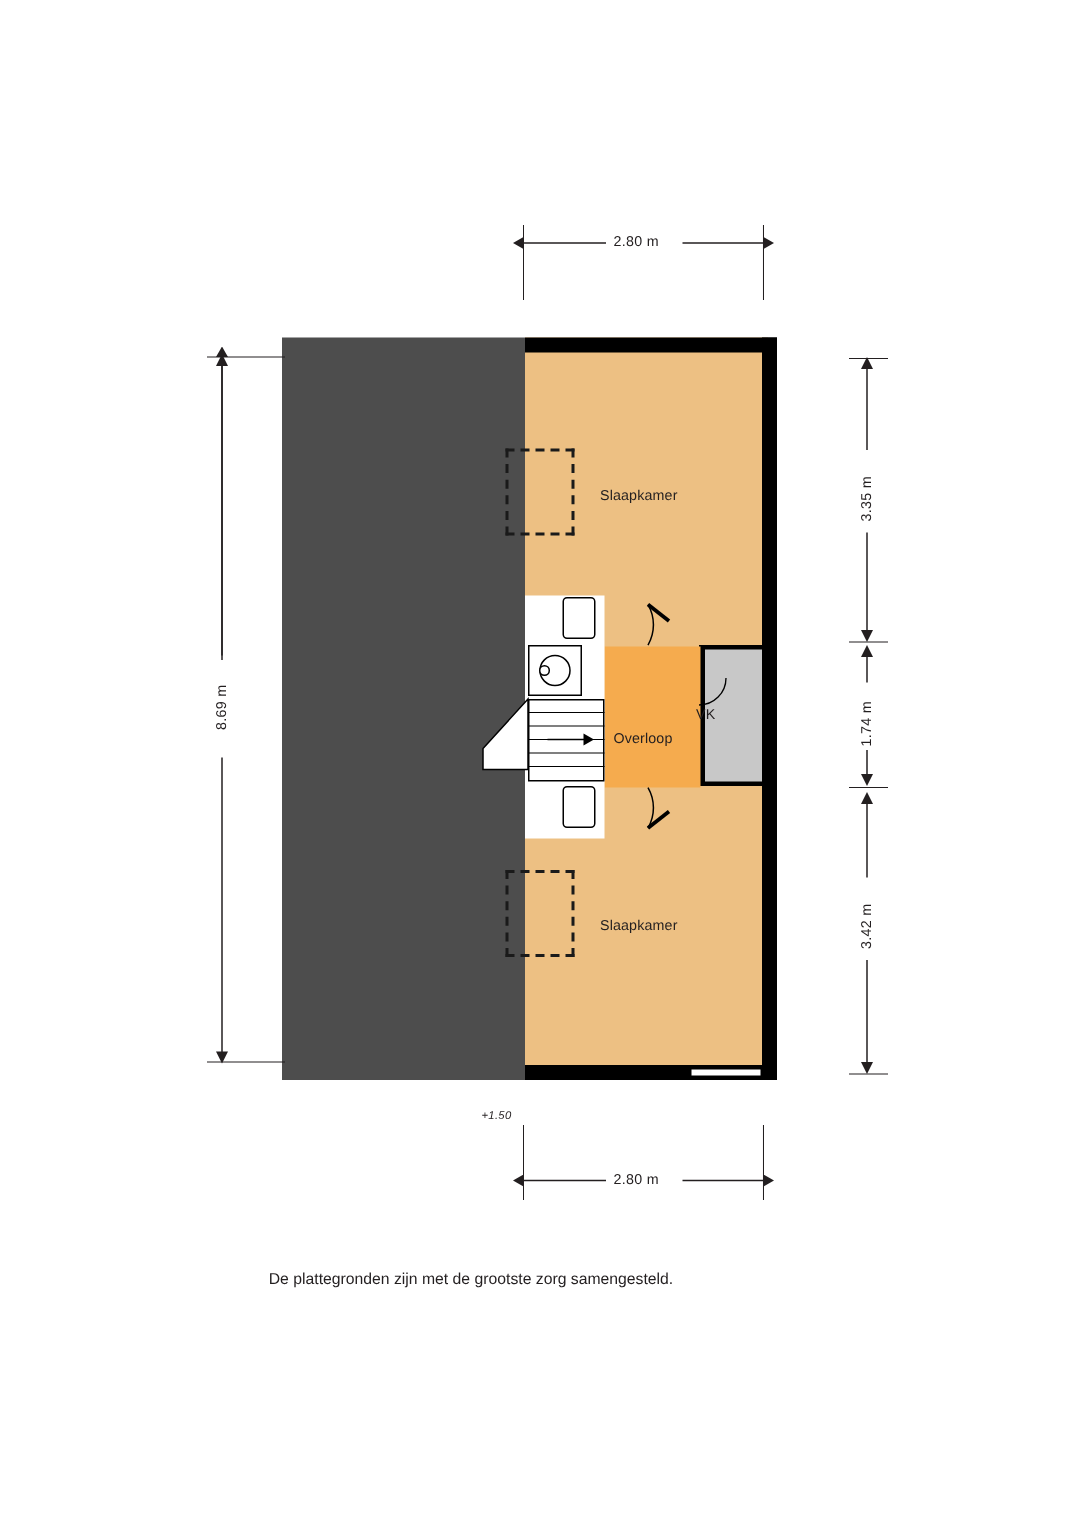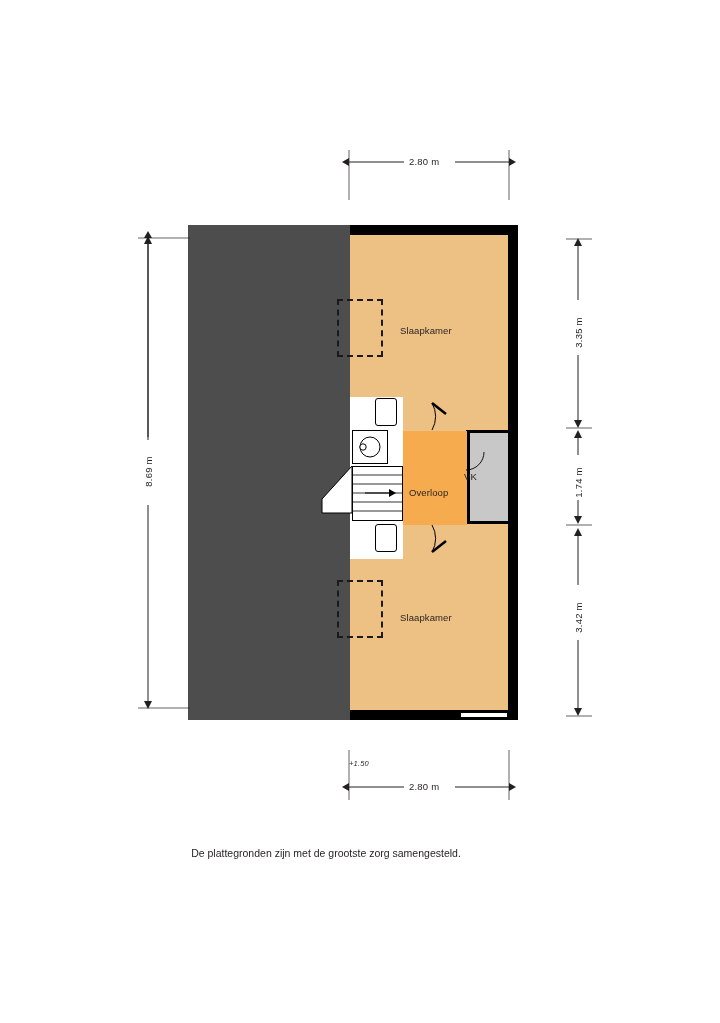--- a/index.html
+++ b/index.html
@@ -59,21 +59,20 @@
 
   
   .footer {
     position: absolute;
     left: 0;
     width: 628px;
     text-align: center;
     font-size: 10.5px;
     color: #231f20;
     line-height: 16px;
-    padding-left: 12px;
   }
 
   
   .dark-roof {
     background: #4d4d4d;
   }
   .wall {
     background: #000000;
   }
   .room-floor {
@@ -223,17 +222,17 @@
 
   <div class="dim-label vert" style="left:558px; top:327px; width:40px; text-align:center;">3.35 m</div>
   <div class="dim-label vert" style="left:558px; top:477px; width:40px; text-align:center;">1.74 m</div>
   <div class="dim-label vert" style="left:558px; top:612px; width:40px; text-align:center;">3.42 m</div>
 
   <div class="room-label" style="left:400px; top:325px;">Slaapkamer</div>
   <div class="room-label" style="left:409px; top:487px;">Overloop</div>
   <div class="room-label" style="left:464px; top:471px;">VK</div>
   <div class="room-label" style="left:400px; top:612px;">Slaapkamer</div>
 
-  <div class="level-label" style="left:349px; top:739px;margin-top:20px;">+1.50</div>
+  <div class="level-label" style="left:321px; top:739px;">+1.50</div>
 
   <div class="footer" style="top:845px;">De plattegronden zijn met de grootste zorg samengesteld.</div>
 
 </div>
 
 </body></html>

